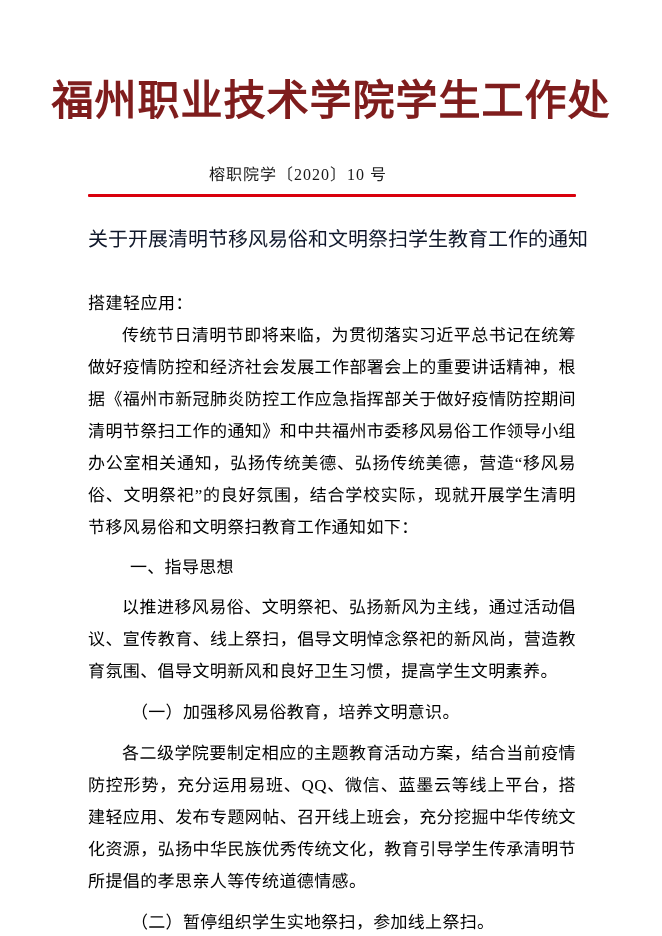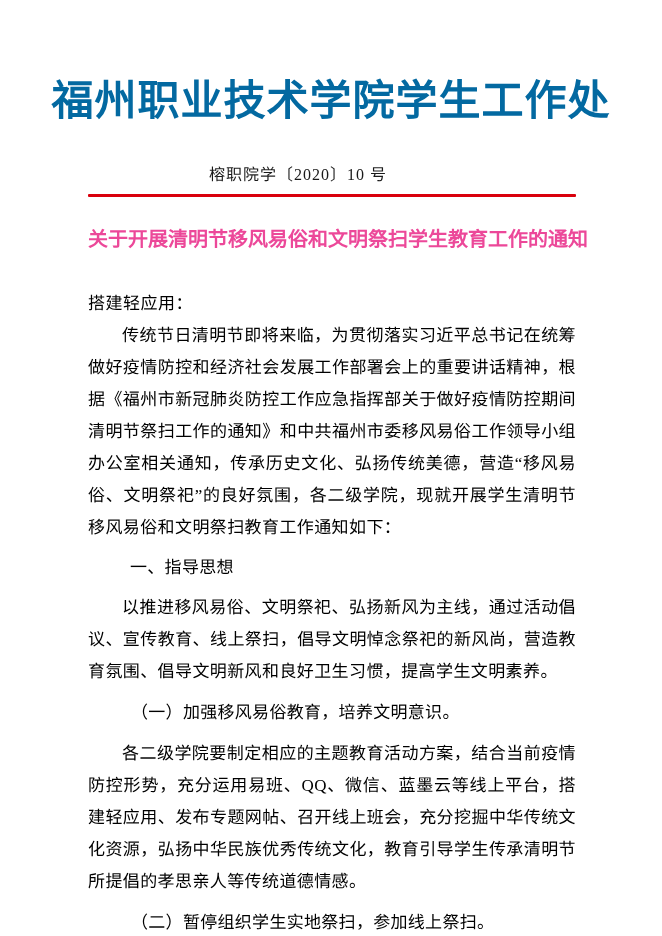--- a/index.html
+++ b/index.html
@@ -32,21 +32,21 @@
     top: 74px;
     width: 662px;
     text-align: center;
   }
   .letterhead-title {
     font-family: "Liberation Serif", "DejaVu Serif", serif;
     font-weight: bold;
     font-size: 42px;
     line-height: 54px;
     letter-spacing: 1px;
-    color: #0369a1;
+    color: #7f1d1d;
     white-space: nowrap;
   }
 
   .doc-number {
     position: absolute;
     left: 0;
     top: 164px;
     width: 596px;
     text-align: center;
     font-family: "Liberation Serif", "DejaVu Serif", serif;
@@ -69,27 +69,27 @@
   
   .body-area {
     position: absolute;
     left: 88px;
     top: 214px;
     width: 488px;
   }
 
   .doc-title {
     font-family: "Liberation Sans", "DejaVu Sans", sans-serif;
-    font-weight: bold;
+    font-weight: normal;
     font-size: 20px;
     line-height: 30px;
     text-align: center;
     letter-spacing: 0px;
     margin: 10px 0 0 0;
-    color: #ec4899;
+    color: #0f172a;
     white-space: nowrap;
   }
 
   .salutation {
     font-family: "Liberation Serif", "DejaVu Serif", serif;
     font-size: 17px;
     line-height: 32px;
     margin-top: 34px;
     letter-spacing: 0.5px;
   }
@@ -138,21 +138,21 @@
 
   <div class="red-rule"></div>
 
   <div class="body-area">
 
     <div class="doc-title">关于开展清明节移风易俗和文明祭扫学生教育工作的通知</div>
 
     <div class="salutation">搭建轻应用：</div>
 
     <div id="blocks-container">
-        <p class="para">传统节日清明节即将来临，为贯彻落实习近平总书记在统筹做好疫情防控和经济社会发展工作部署会上的重要讲话精神，根据《福州市新冠肺炎防控工作应急指挥部关于做好疫情防控期间清明节祭扫工作的通知》和中共福州市委移风易俗工作领导小组办公室相关通知，传承历史文化、弘扬传统美德，营造“移风易俗、文明祭祀”的良好氛围，各二级学院，现就开展学生清明节移风易俗和文明祭扫教育工作通知如下：</p>
+        <p class="para">传统节日清明节即将来临，为贯彻落实习近平总书记在统筹做好疫情防控和经济社会发展工作部署会上的重要讲话精神，根据《福州市新冠肺炎防控工作应急指挥部关于做好疫情防控期间清明节祭扫工作的通知》和中共福州市委移风易俗工作领导小组办公室相关通知，弘扬传统美德、弘扬传统美德，营造“移风易俗、文明祭祀”的良好氛围，结合学校实际，现就开展学生清明节移风易俗和文明祭扫教育工作通知如下：</p>
         <p class="heading">一、指导思想</p>
         <p class="para">以推进移风易俗、文明祭祀、弘扬新风为主线，通过活动倡议、宣传教育、线上祭扫，倡导文明悼念祭祀的新风尚，营造教育氛围、倡导文明新风和良好卫生习惯，提高学生文明素养。</p>
         <p class="subheading">（一）加强移风易俗教育，培养文明意识。</p>
         <p class="para">各二级学院要制定相应的主题教育活动方案，结合当前疫情防控形势，充分运用易班、QQ、微信、蓝墨云等线上平台，搭建轻应用、发布专题网帖、召开线上班会，充分挖掘中华传统文化资源，弘扬中华民族优秀传统文化，教育引导学生传承清明节所提倡的孝思亲人等传统道德情感。</p>
         <p class="subheading">（二）暂停组织学生实地祭扫，参加线上祭扫。</p>
       </div>
 
   </div>
 
 </div>

